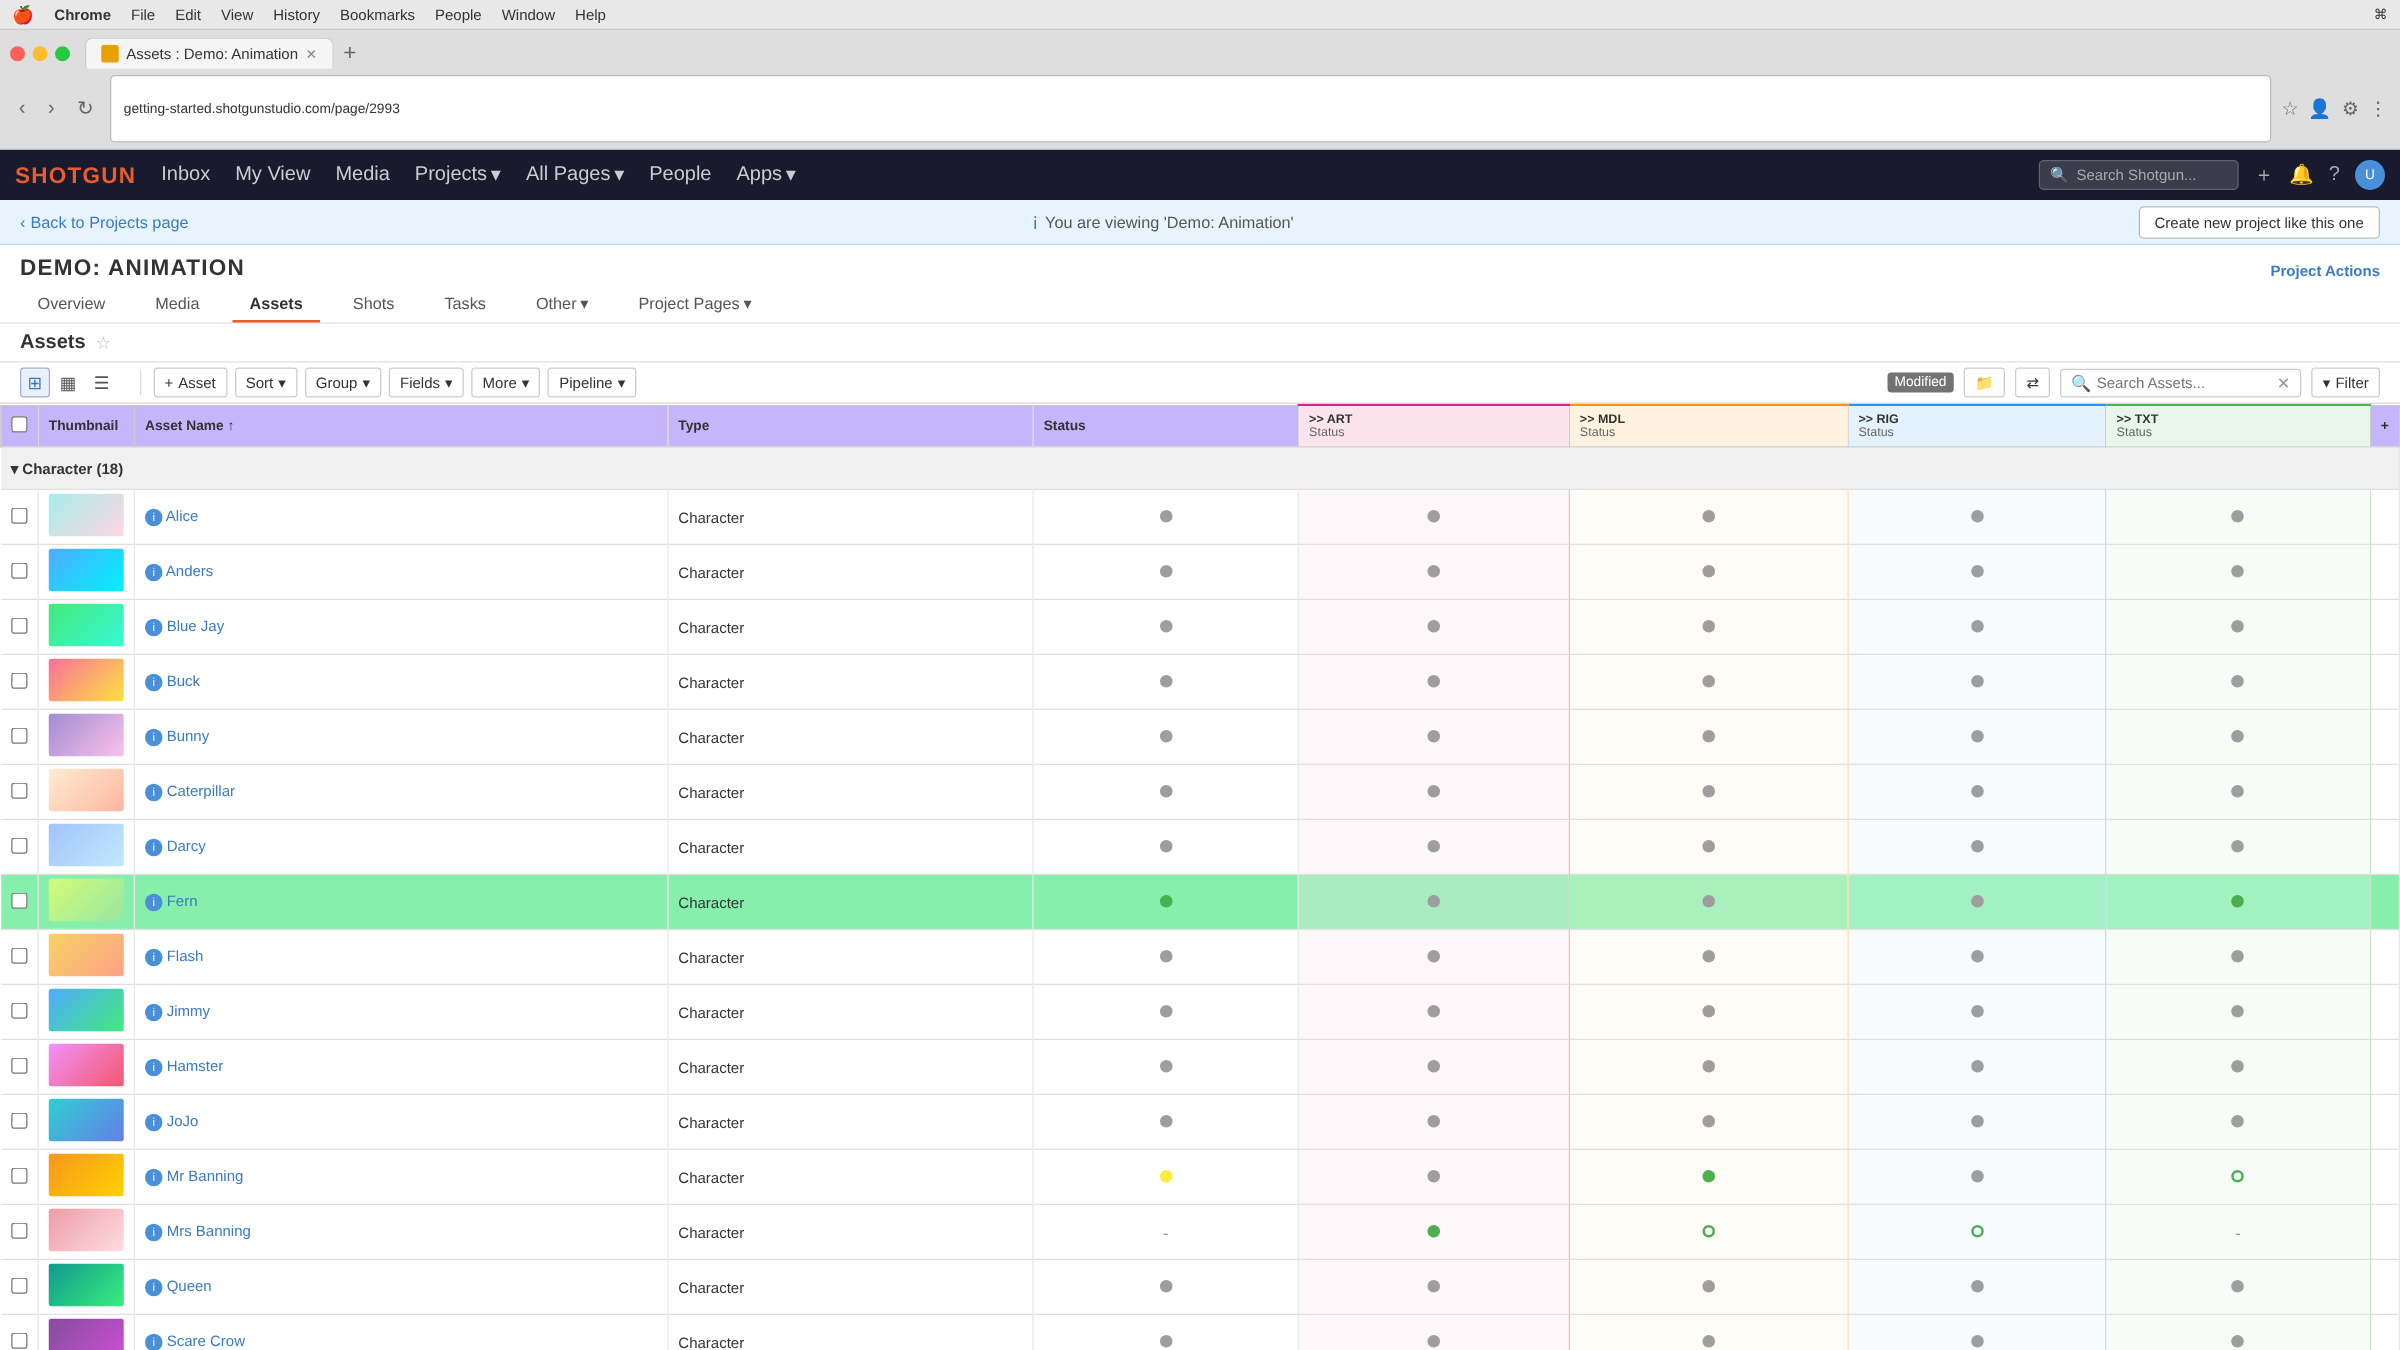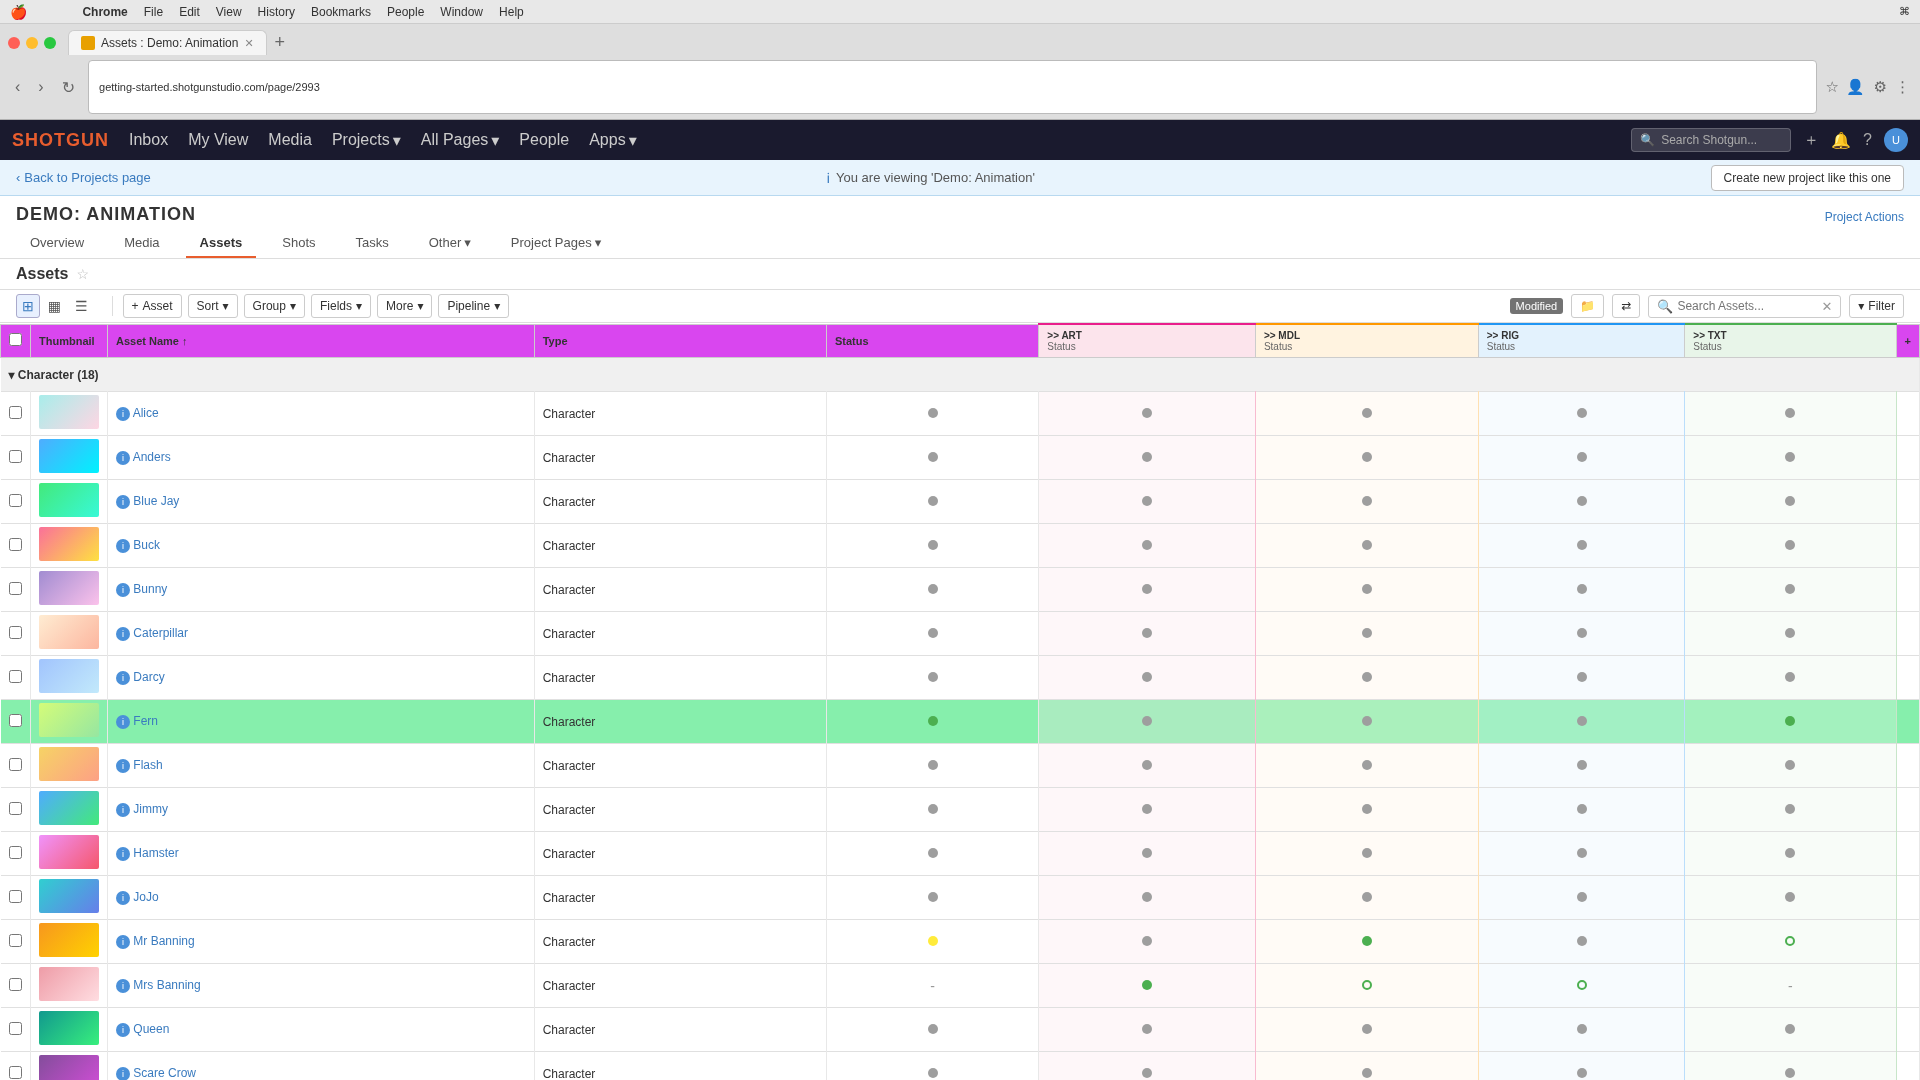--- a/index.html
+++ b/index.html
@@ -1,21 +1,21 @@
 <!DOCTYPE html>
 <html><head>
   <meta charset="utf-8">
   <style>
     * { box-sizing: border-box; margin: 0; padding: 0; }
     body { font-family: -apple-system, BlinkMacSystemFont, 'Segoe UI', Arial, sans-serif; font-size: 13px; background: #d0d0d0; color: #333; overflow: hidden; }
 
     
     .mac-bar { height: 24px; background: #e8e8e8; display: flex; align-items: center; padding: 0 10px; font-size: 12px; color: #333; border-bottom: 1px solid #ccc; }
     .mac-bar .apple { font-size: 14px; margin-right: 16px; }
-    .mac-bar .menu-items { display: flex; gap: 16px; margin-left: 39px; }
+    .mac-bar .menu-items { display: flex; gap: 16px; }
     .mac-bar .menu-items span { cursor: default; }
     .mac-bar .right { margin-left: auto; font-size: 11px; }
 
     
     .browser-chrome { background: #dedede; border-bottom: 1px solid #b0b0b0; }
     .tab-row { display: flex; align-items: center; padding: 6px 8px 0; gap: 4px; }
     .window-controls { display: flex; gap: 6px; margin-right: 8px; }
     .wc { width: 12px; height: 12px; border-radius: 50%; }
     .wc.red { background: #ff5f57; }
     .wc.yellow { background: #ffbd2e; }
@@ -45,21 +45,21 @@
     
     .info-banner { background: #e8f4fd; border-bottom: 1px solid #b8d9f0; display: flex; align-items: center; padding: 6px 16px; height: 36px; }
     .back-link { color: #3a7bbf; font-size: 13px; cursor: pointer; display: flex; align-items: center; gap: 4px; }
     .banner-msg { flex: 1; text-align: center; font-size: 13px; color: #555; display: flex; align-items: center; justify-content: center; gap: 6px; }
     .banner-info-icon { color: #3a7bbf; font-size: 14px; }
     .create-project-btn { background: white; border: 1px solid #bbb; border-radius: 4px; padding: 5px 12px; font-size: 12px; color: #333; cursor: pointer; white-space: nowrap; }
 
     
     .project-header { background: white; padding: 8px 16px 0; border-bottom: 1px solid #ddd; }
     .project-title { font-size: 18px; font-weight: 700; color: #333; letter-spacing: 1px; margin-bottom: 4px; display: flex; align-items: center; gap: 8px; }
-    .project-actions { margin-left: auto; font-size: 12px; color: #3a7bbf; cursor: pointer; }
+    .project-actions { margin-left: auto; font-size: 12px; color: #3a7bbf; cursor: pointer; font-weight: bold; }
     .project-title-row { display: flex; align-items: center; }
     .project-tabs { display: flex; gap: 12px; }
     .proj-tab { padding: 6px 14px; font-size: 13px; color: #555; cursor: pointer; border-bottom: 2px solid transparent; display: flex; align-items: center; gap: 3px; }
     .proj-tab.active { color: #333; border-bottom: 2px solid #e85d2e; font-weight: 600; }
 
     
     .sub-header { background: white; padding: 6px 16px; border-bottom: 1px solid #ddd; display: flex; align-items: center; gap: 8px; }
     .page-label { font-size: 16px; font-weight: 600; color: #333; }
     .star-icon { color: #bbb; font-size: 14px; cursor: pointer; }
 
@@ -72,21 +72,21 @@
     .toolbar-btn { background: none; border: 1px solid #ccc; border-radius: 3px; padding: 4px 8px; font-size: 12px; color: #333; cursor: pointer; display: flex; align-items: center; gap: 4px; }
     .toolbar-right { margin-left: auto; display: flex; align-items: center; gap: 8px; }
     .search-assets { display: flex; align-items: center; border: 1px solid #ccc; border-radius: 3px; padding: 3px 8px; gap: 4px; background: white; }
     .search-assets input { border: none; outline: none; font-size: 12px; width: 140px; }
     .filter-btn { background: none; border: 1px solid #ccc; border-radius: 3px; padding: 4px 8px; font-size: 12px; color: #333; cursor: pointer; display: flex; align-items: center; gap: 4px; }
     .modified-badge { background: #737373; color: white; border-radius: 3px; padding: 2px 6px; font-size: 11px; }
 
     
     .table-container { overflow: auto; background: #c8c8c8; height: calc(1080px - 24px - 52px - 36px - 58px - 32px - 34px - 26px); }
     table { border-collapse: collapse; width: 100%; background: white; }
-    thead th { background: #d946ef; border: 1px solid #ccc; padding: 5px 8px; font-size: 11px; font-weight: 600; color: #333; text-align: left; position: sticky; top: 0; z-index: 10; white-space: nowrap; cursor: pointer; }
+    thead th { background: #c4b5fd; border: 1px solid #ccc; padding: 5px 8px; font-size: 11px; font-weight: 600; color: #333; text-align: left; position: sticky; top: 0; z-index: 10; white-space: nowrap; cursor: pointer; }
     thead th.pink-col { background: #fce4ec; border-top: 2px solid #e91e8c; }
     thead th.orange-col { background: #fff3e0; border-top: 2px solid #ff9800; }
     thead th.blue-col { background: #e3f2fd; border-top: 2px solid #2196f3; }
     thead th.green-col { background: #e8f5e9; border-top: 2px solid #4caf50; }
     tbody tr { border-bottom: 1px solid #e0e0e0; }
     tbody td { padding: 3px 8px; font-size: 12px; color: #333; border-right: 1px solid #e8e8e8; vertical-align: middle; height: 34px; }
     tbody td.pink-col { background: rgba(252,228,236,0.3); border-right: 1px solid #f8bbd0; }
     tbody td.orange-col { background: rgba(255,243,224,0.3); border-right: 1px solid #ffe0b2; }
     tbody td.blue-col { background: rgba(227,242,253,0.3); border-right: 1px solid #bbdefb; }
     tbody td.green-col { background: rgba(232,245,233,0.3); border-right: 1px solid #c8e6c9; }

